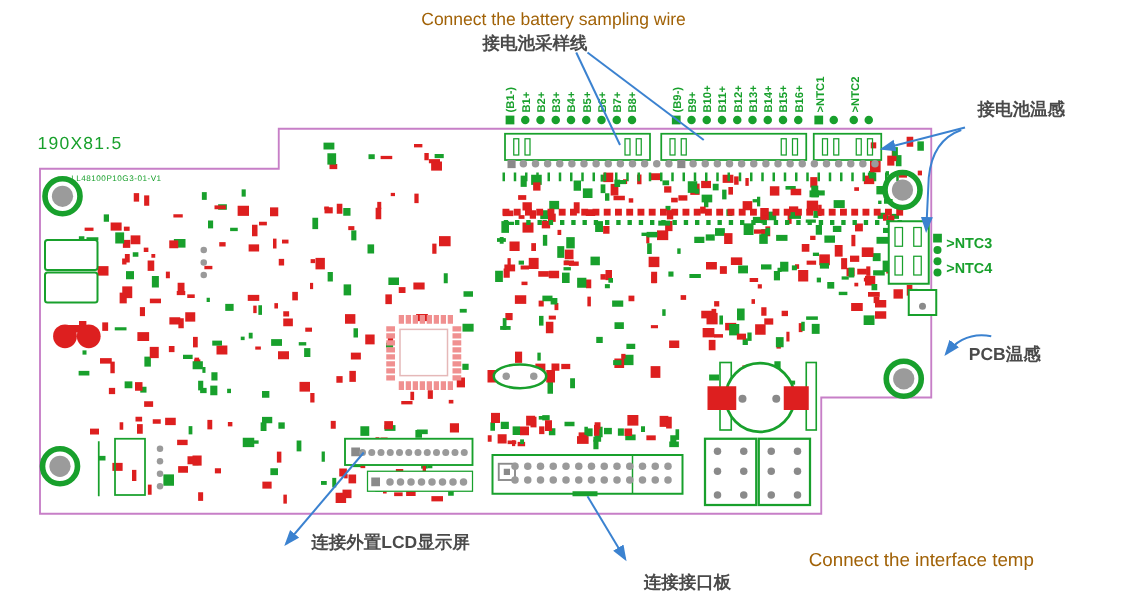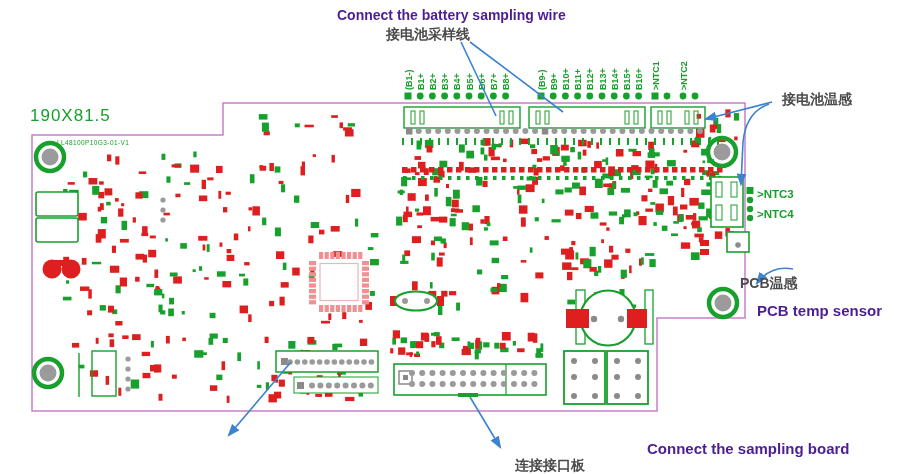--- a/index.html
+++ b/index.html
@@ -1,23 +1,23 @@
 <!DOCTYPE html>
 <html><head>
 <meta charset="utf-8">
 <style>
   html,body{margin:0;padding:0;background:#fff;}
   .stage{position:relative;width:907px;height:474px;background:#fff;overflow:hidden;
          font-family:"Liberation Sans",sans-serif;}
   .stage svg{position:absolute;left:0;top:0;}
   .ann{position:absolute;white-space:nowrap;line-height:1.05;}
-  .ann.red{color:#4c1d95;font-size:15px;font-weight:bold;}
+  .ann.red{color:#a16207;font-size:15px;}
   .ann.red.sm{font-size:14px;}
   .ann.zh{color:#4a4a4a;font-size:14px;font-weight:bold;text-align:right;}
-  .ann.green{color:#18a02c;font-size:17px;font-weight:500;letter-spacing:1px;}
+  .ann.green{color:#18a02c;font-size:14px;font-weight:500;letter-spacing:1px;}
   .arr{stroke:#3b82d0;stroke-width:1.6;fill:none;}
 </style>
 </head>
 <body>
 
 <div class="stage">
 
 <svg width="907" height="474" viewBox="0 0 907 474">
   <defs>
     <marker id="ah" markerWidth="9" markerHeight="8" refX="6.5" refY="3" orient="auto">
@@ -969,19 +969,19 @@
 
   <g>
     <text x="57" y="145" font-size="6.5" fill="#18a02c" letter-spacing="0.4">LL48100P10G3-01-V1</text>
     <text x="757" y="198" font-size="11.5" font-weight="bold" fill="#18a02c">&gt;NTC3</text>
     <text x="757" y="218" font-size="11.5" font-weight="bold" fill="#18a02c">&gt;NTC4</text>
   </g>
 </svg>
 
   <div class="ann red sm" style="left:337px;top:8px">Connect the battery sampling wire</div>
   <div class="ann zh" style="left:386px;top:27px">接电池采样线</div>
-  <div class="ann zh" style="left:782px;top:92px">接电池温感</div>
+  <div class="ann zh" style="left:782px;top:80px">接电池温感</div>
   <div class="ann green" style="left:30px;top:107px">190X81.5</div>
-  <div class="ann zh" style="left:740px;top:276px">PCB温感</div>
-  <div class="ann red" style="left:757px;top:303px">PCB temp sensor</div>
+  <div class="ann zh" style="left:775px;top:276px">PCB温感</div>
+  <div class="ann zh" style="left:249px;top:426px">连接外置LCD显示屏</div>
   <div class="ann zh" style="left:515px;top:458px">连接接口板</div>
-  <div class="ann red" style="left:647px;top:441px">Connect the sampling board</div>
+  <div class="ann red" style="left:647px;top:441px">Connect the interface temp</div>
 </div>
 
 </body></html>

